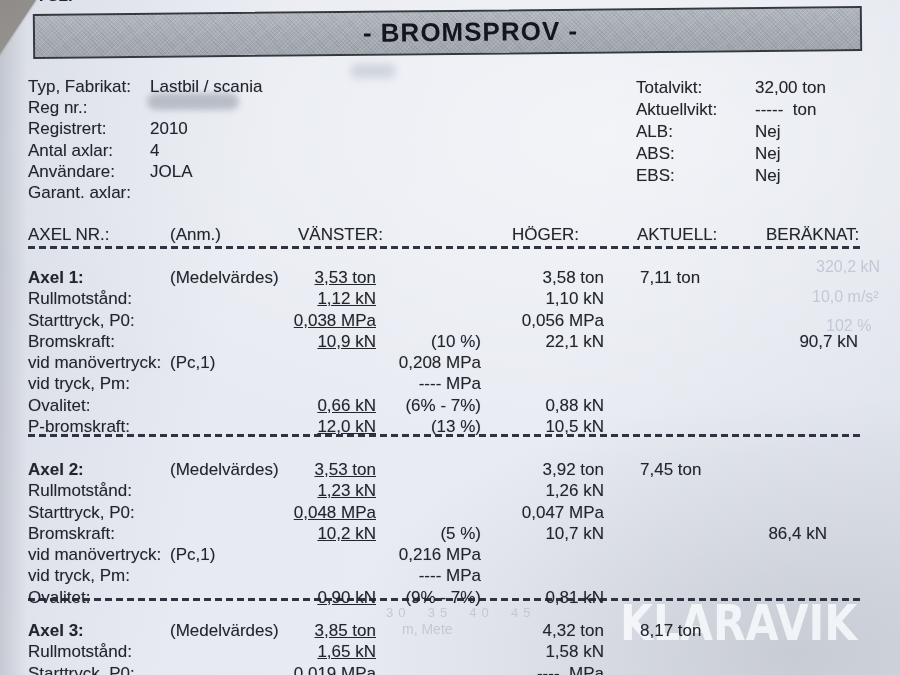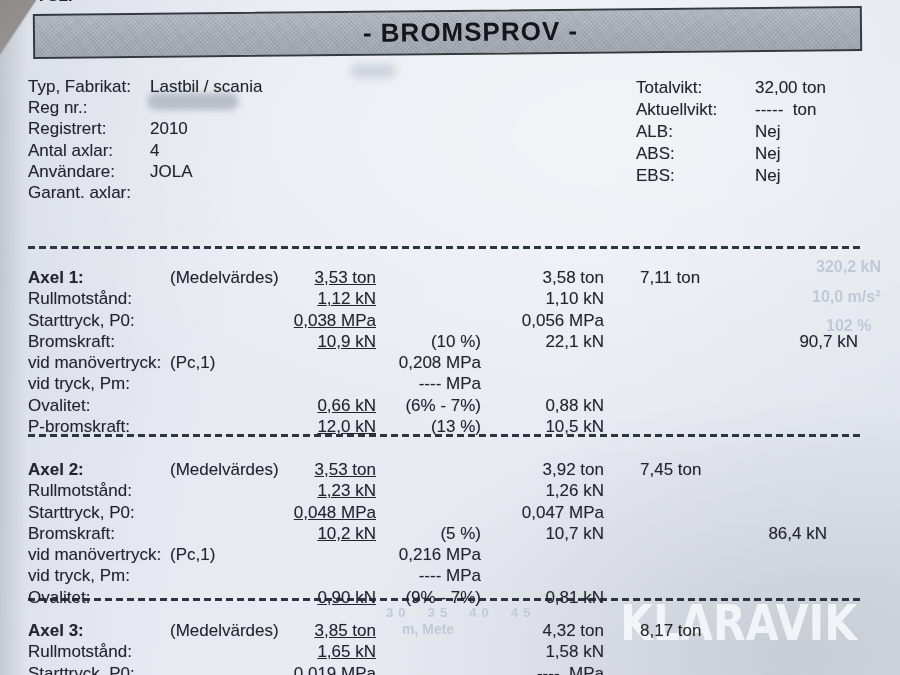--- a/index.html
+++ b/index.html
@@ -68,21 +68,21 @@
   .bold{font-weight:700;}
   .redact-blob{
     position:absolute;left:147px;top:93px;width:92px;height:17px;border-radius:9px;
     background:#b3b8c2;filter:blur(3px);opacity:.9;z-index:2;
   }
   .smudge{
     position:absolute;left:350px;top:64px;width:46px;height:14px;border-radius:7px;
     background:#c9ced8;filter:blur(4px);opacity:.85;z-index:2;
   }
   .bleed{
-    position:absolute;z-index:1;color:#c2c9d6;font-weight:700;
+    position:absolute;z-index:1;color:#c2c9d6;font-weight:400;
     filter:blur(.7px);white-space:pre;
   }
   .b1{left:816px;top:258px;font-size:16px;}
   .b2{left:812px;top:288px;font-size:16px;}
   .b3{left:826px;top:317px;font-size:16px;}
   .b4{left:386px;top:605px;font-size:13px;letter-spacing:5px;}
   .b5{left:402px;top:621px;font-size:14px;}
   .watermark{
     position:absolute;left:620px;top:598px;z-index:2;
     font-family:"DejaVu Sans","Liberation Sans",sans-serif;
@@ -154,20 +154,28 @@
         <div class="info-row" style="top: 137px;">
     <span class="i-label">ABS:</span>
     <span class="i-value">Nej</span>
   </div>
         <div class="info-row" style="top: 159px;">
     <span class="i-label">EBS:</span>
     <span class="i-value">Nej</span>
   </div>
       </div>
 
+    <div id="colheader">
+      <span class="ch-axel">AXEL NR.:</span>
+      <span class="ch-anm">(Anm.)</span>
+      <span class="ch-vanster">VÄNSTER:</span>
+      <span class="ch-hoger">HÖGER:</span>
+      <span class="ch-aktuell">AKTUELL:</span>
+      <span class="ch-beraknat">BERÄKNAT:</span>
+    </div>
 
     <div class="sep" style="top:246px"></div>
     <div class="sep" style="top:434px"></div>
     <div class="sep" style="top:598px"></div>
 
     <div id="table">
         <div class="t-row s1" style="top: 261px;">
           <span class="cell c-label bold">Axel 1:</span>
           <span class="cell c-anm">(Medelvärdes)</span>
           <span class="cell c-vanster">3,53 ton</span>

